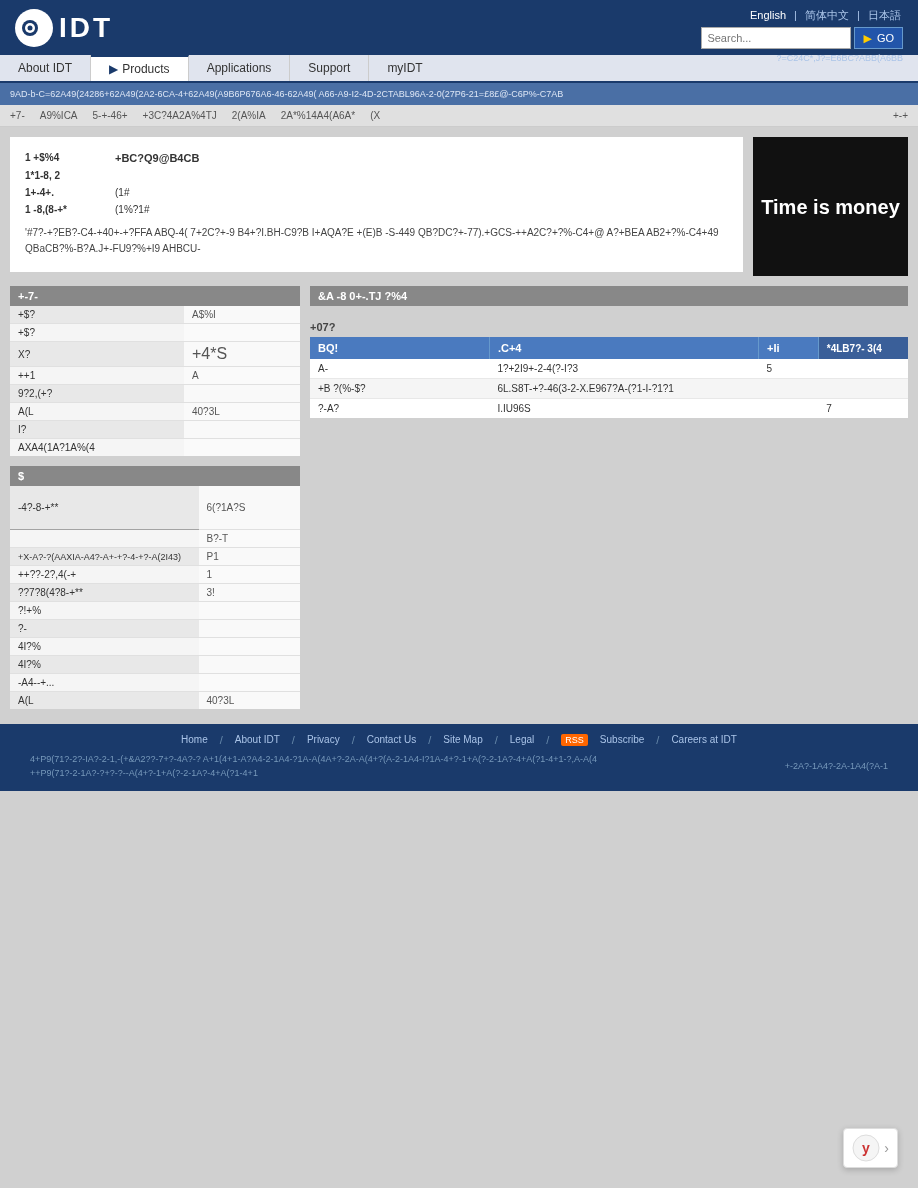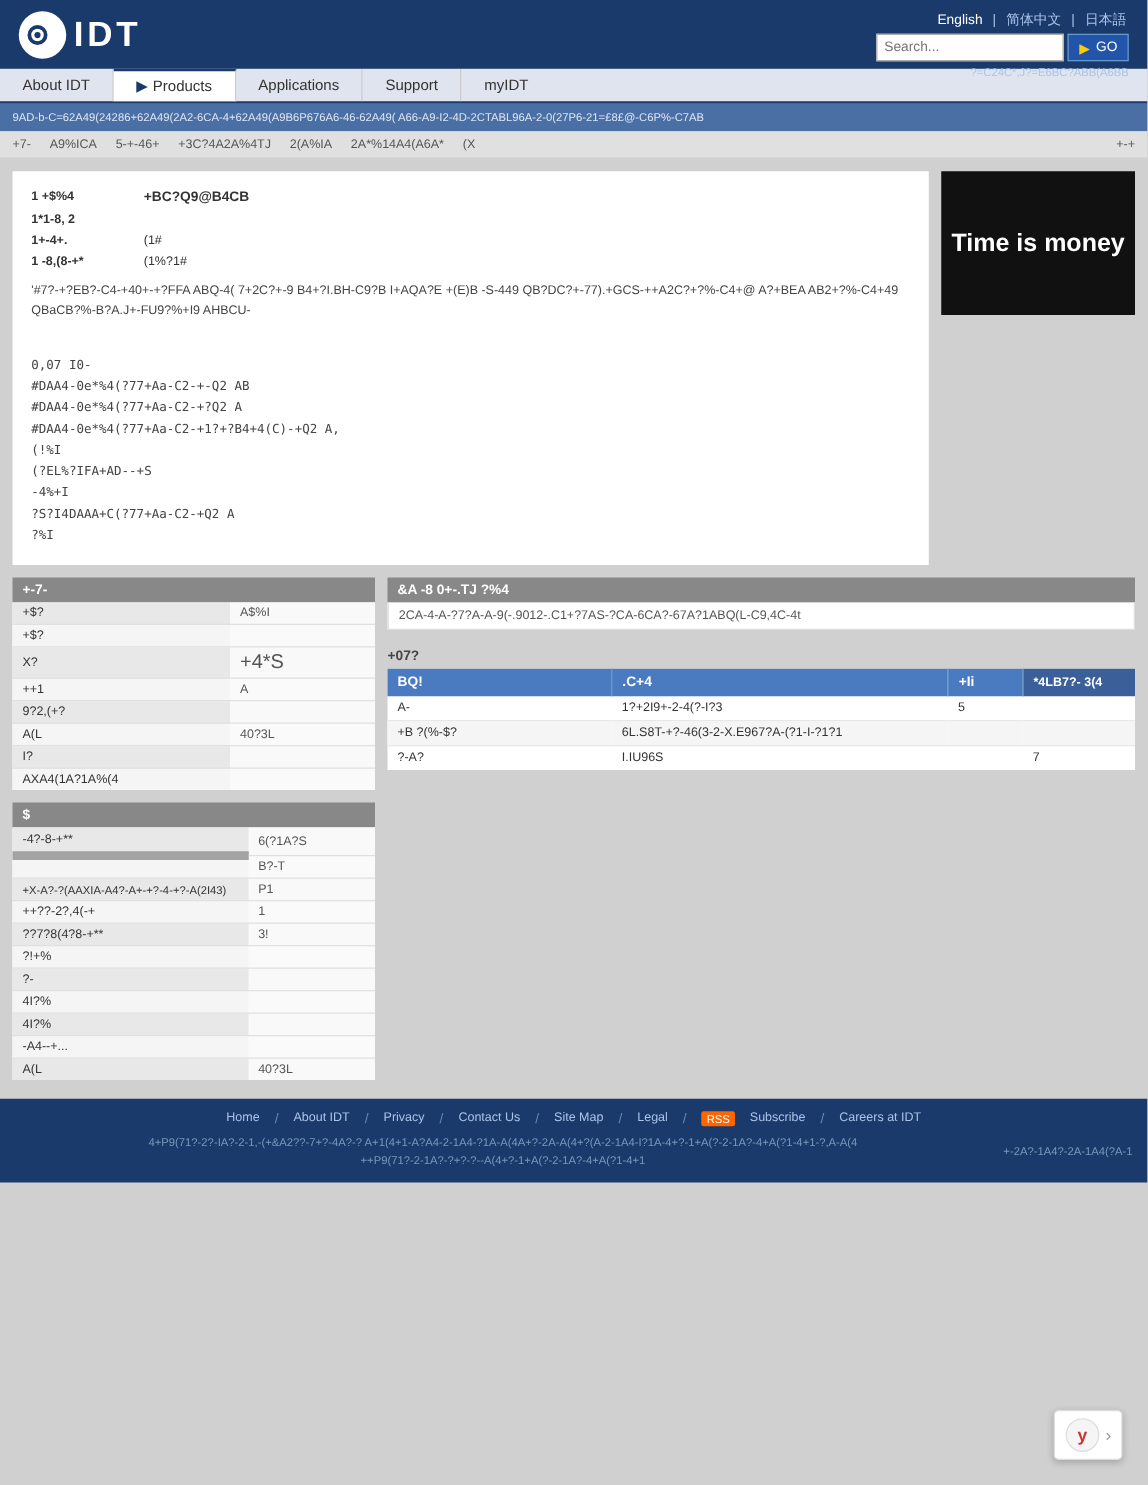--- a/index.html
+++ b/index.html
@@ -134,36 +134,25 @@
         <span class="detail-label" style="width:90px;color:#333;font-weight:bold;flex-shrink:0;font-size:10px;">1+-4+.</span>
         <span class="detail-value" style="color:#333;font-size:10px;">(1#</span>
       </div>
       <div class="detail-row" style="margin-top:4px;">
         <span class="detail-label" style="width:90px;color:#333;font-weight:bold;flex-shrink:0;font-size:10px;">1 -8,(8-+*</span>
         <span class="detail-value" style="color:#333;font-size:10px;">(1%?1#</span>
       </div>
       <div style="margin-top:10px;font-size:10px;color:#444;line-height:1.6;">
         <span>'#7?-+?EB?-C4-+40+-+?FFA ABQ-4( 7+2C?+-9 B4+?I.BH-C9?B I+AQA?E +(E)B -S-449 QB?DC?+-77).+GCS-++A2C?+?%-C4+@ A?+BEA AB2+?%-C4+49 QBaCB?%-B?A.J+-FU9?%+I9 AHBCU-</span>
       </div>
-      <div style="margin-top:10px;font-size:10px;color:#444;font-family:monospace;line-height:1.7;white-space:pre-line;">
-        <span>0,07 I0-
-    #DAA4-0e*%4(?77+Aa-C2-+-Q2 AB
-    #DAA4-0e*%4(?77+Aa-C2-+?Q2 A
-    #DAA4-0e*%4(?77+Aa-C2-+1?+?B4+4(C)-+Q2 A,
-    (!%I
-    (?EL%?IFA+AD--+S
-    -4%+I
-    ?S?I4DAAA+C(?77+Aa-C2-+Q2 A
-    ?%I</span>
-      </div>
     </div>
   </div>
 
   <div id="ad-box" style="width:155px;flex-shrink:0;">
-    <div id="ad-image" style="width:155px;height:115px;background:#111;display:flex;align-items:center;justify-content:center;cursor:pointer;">
+    <div id="ad-image" style="width:155px;height:139px;background:#111;display:flex;align-items:center;justify-content:center;cursor:pointer;">
       <div id="ad-text" style="color:white;font-size:20px;font-weight:bold;text-align:center;line-height:1.3;">Time is money</div>
     </div>
   </div>
 </div>
 
 <div id="lower-content" style="background:#d0d0d0;padding:0 10px 10px;display:flex;gap:10px;">
 
   <div id="left-panels" style="width:290px;flex-shrink:0;">
 
     <div style="margin-bottom:10px;">
@@ -204,21 +193,21 @@
         </tr>
       </tbody>
         </table>
     </div>
 
     <div>
       <div style="background:#888;color:white;font-size:11px;padding:4px 8px;font-weight:bold;">$</div>
       <table class="specs-table" style="width:100%;border-collapse:collapse;background:white;">
         <tbody>
             <tr>
-          <td style="padding:4px 8px;font-size:10px;color:#333;border-bottom:7px solid #a3a3a3;background:#e8e8e8;width:65%;">-4?-8-+**</td>
+          <td style="padding:16px 8px;font-size:10px;color:#333;border-bottom:1px solid #a3a3a3;background:#e8e8e8;width:65%;">-4?-8-+**</td>
           <td style="padding:3px 8px;font-size:10px;color:#555;border-bottom:1px solid #e0e0e0;background:#f9f9f9;">6(?1A?S</td>
         </tr>
         <tr>
           <td style="padding:3px 8px;font-size:10px;color:#333;border-bottom:1px solid #e0e0e0;background:#f5f5f5;"></td>
           <td style="padding:3px 8px;font-size:10px;color:#555;border-bottom:1px solid #e0e0e0;background:#fafafa;">B?-T</td>
         </tr>
         <tr>
           <td style="padding:3px 8px;font-size:10px;color:#333;border-bottom:1px solid #e0e0e0;background:#e8e8e8;font-size:9px;">+X-A?-?(AAXIA-A4?-A+-+?-4-+?-A(2I43)</td>
           <td style="padding:3px 8px;font-size:10px;color:#555;border-bottom:1px solid #e0e0e0;background:#f9f9f9;">P1</td>
         </tr>
@@ -256,23 +245,20 @@
         </tr>
       </tbody>
         </table>
     </div>
   </div>
 
   <div id="right-panels" style="flex:1;">
 
     <div style="margin-bottom:10px;">
       <div style="background:#888;color:white;font-size:11px;padding:4px 8px;font-weight:bold;">&amp;A -8 0+-.TJ ?%4</div>
-      <div style="background:white;padding:5px 8px;font-size:10px;color:#555;border:1px solid #ddd;border-top:none;">
-        2CA-4-A-?7?A-A-9(-.9012-.C1+?7AS-?CA-6CA?-67A?1ABQ(L-C9,4C-4t
-      </div>
     </div>
 
     <div>
       <div style="font-size:11px;font-weight:bold;color:#444;padding:5px 0 4px;">+07?</div>
       <table style="width:100%;border-collapse:collapse;background:white;">
         <thead>
           <tr>
             <th style="background:#4a7abf;color:white;padding:5px 8px;font-size:11px;text-align:left;border-right:1px solid #6699cc;width:30%;">BQ!</th>
             <th style="background:#4a7abf;color:white;padding:5px 8px;font-size:11px;text-align:left;border-right:1px solid #6699cc;width:45%;">.C+4</th>
             <th style="background:#4a7abf;color:white;padding:5px 8px;font-size:11px;text-align:left;border-right:1px solid #6699cc;width:10%;">+Ii</th>
@@ -297,21 +283,21 @@
             <td style="padding:4px 8px;font-size:10px;color:#333;">I.IU96S</td>
             <td style="padding:4px 8px;font-size:10px;color:#333;"></td>
             <td style="padding:4px 8px;font-size:10px;color:#333;">7</td>
           </tr>
         </tbody>
       </table>
     </div>
   </div>
 </div>
 
-<div id="footer" style="background:#1a3a6b;padding:10px 12px;margin-top:5px;text-align:center;">
+<div id="footer" style="background:#1a3a6b;padding:10px 30px;margin-top:5px;">
   <div id="footer-links" style="display:flex;justify-content:center;gap:12px;margin-bottom:6px;flex-wrap:wrap;">
     <a href="#" style="color:#aac4e8;font-size:10px;text-decoration:none;">Home</a>
     <span style="color:#6688aa;">/</span>
     <a href="#" style="color:#aac4e8;font-size:10px;text-decoration:none;">About IDT</a>
     <span style="color:#6688aa;">/</span>
     <a href="#" style="color:#aac4e8;font-size:10px;text-decoration:none;">Privacy</a>
     <span style="color:#6688aa;">/</span>
     <a href="#" style="color:#aac4e8;font-size:10px;text-decoration:none;">Contact Us</a>
     <span style="color:#6688aa;">/</span>
     <a href="#" style="color:#aac4e8;font-size:10px;text-decoration:none;">Site Map</a>

